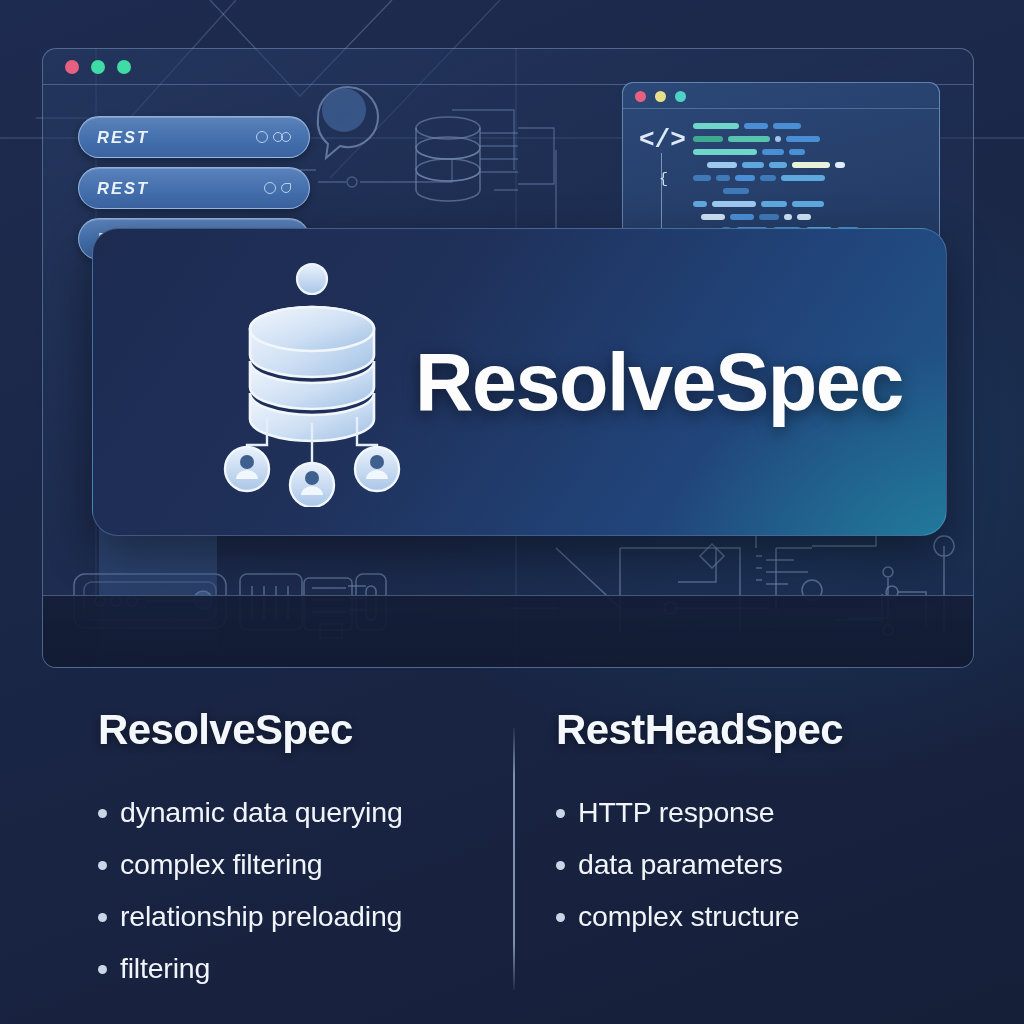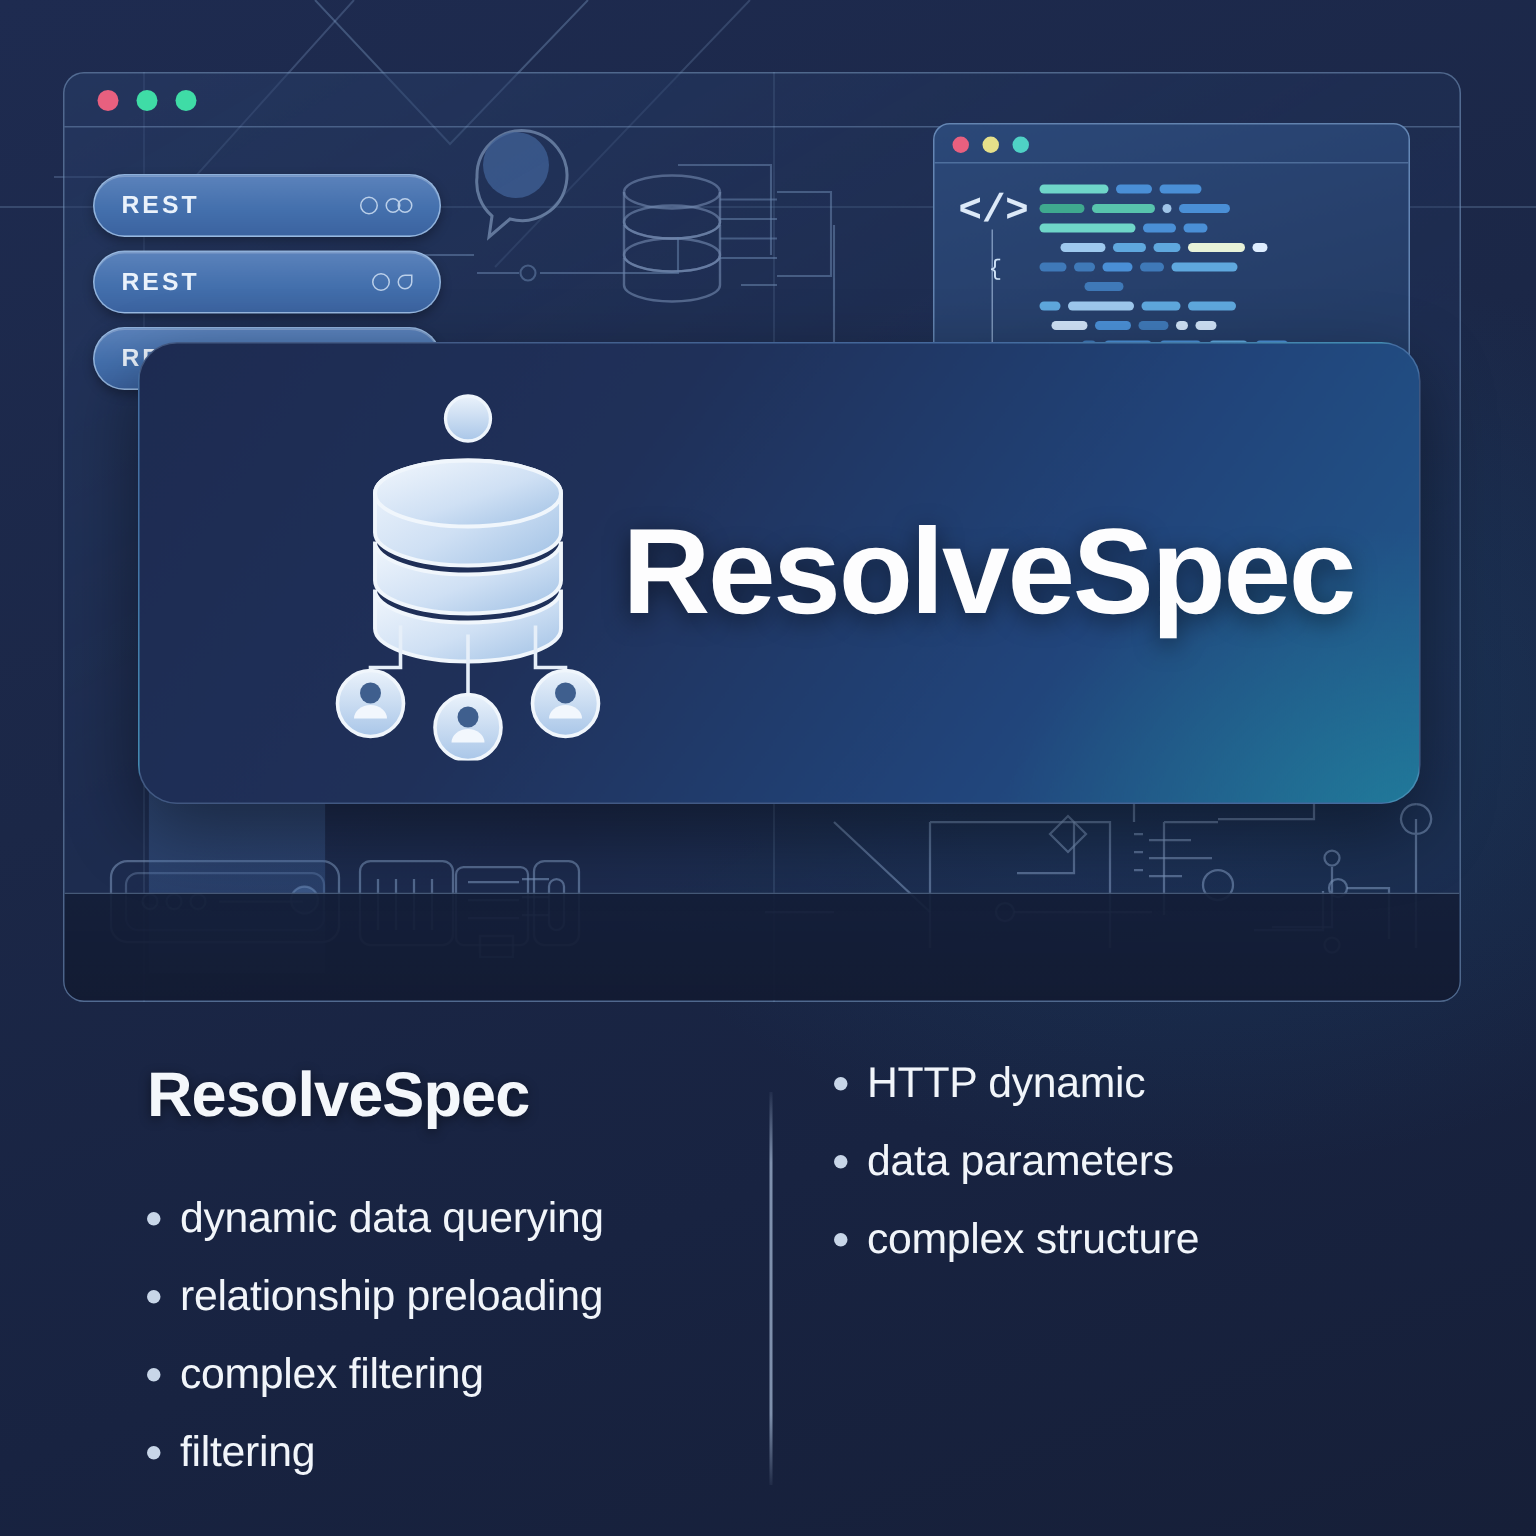--- a/index.html
+++ b/index.html
@@ -37,21 +37,21 @@
   }
 
   
   .accent-left {
     position:absolute; left:56px; top:300px; width:118px; height:300px;
     background:linear-gradient(180deg, rgba(86,130,190,0.46), rgba(64,104,166,0.26));
     clip-path:polygon(0 32%, 100% 0, 100% 100%, 0 100%);
   }
 
   
-  .pills { position:absolute; left:62px; top:116px; width:232px; }
+  .pills { position:absolute; left:78px; top:116px; width:232px;font-style:italic; }
   .pill {
     position:relative; height:42px; margin-bottom:9px;
     border-radius:21px;
     border:1.3px solid rgba(176,206,240,0.72);
     background:linear-gradient(180deg,#5b82bb 0%,#4470ad 55%,#3b63a0 100%);
     box-shadow:0 3px 7px rgba(0,0,0,0.30), inset 0 1px 0 rgba(255,255,255,0.22);
     display:flex; align-items:center; padding:0 18px;
   }
   .pill-label {
     color:#eaf2fb; font-size:16.5px; font-weight:700; letter-spacing:2.0px;
@@ -369,36 +369,37 @@
   <div class="divider"></div>
 
   <div class="col col-l">
     <div class="col-head">ResolveSpec</div>
     <div class="feat">
       <span class="bullet"></span>
       <span class="feat-text">dynamic data querying</span>
     </div>
     <div class="feat">
       <span class="bullet"></span>
+      <span class="feat-text">complex filtering</span>
+    </div>
+    <div class="feat">
+      <span class="bullet"></span>
       <span class="feat-text">relationship preloading</span>
     </div>
     <div class="feat">
       <span class="bullet"></span>
-      <span class="feat-text">complex filtering</span>
-    </div>
-    <div class="feat">
-      <span class="bullet"></span>
       <span class="feat-text">filtering</span>
     </div>
   </div>
 
   <div class="col col-r">
-    <div class="feat">
-      <span class="bullet"></span>
-      <span class="feat-text">HTTP dynamic</span>
+    <div class="col-head">RestHeadSpec</div>
+    <div class="feat">
+      <span class="bullet"></span>
+      <span class="feat-text">HTTP response</span>
     </div>
     <div class="feat">
       <span class="bullet"></span>
       <span class="feat-text">data parameters</span>
     </div>
     <div class="feat">
       <span class="bullet"></span>
       <span class="feat-text">complex structure</span>
     </div>
   </div>

